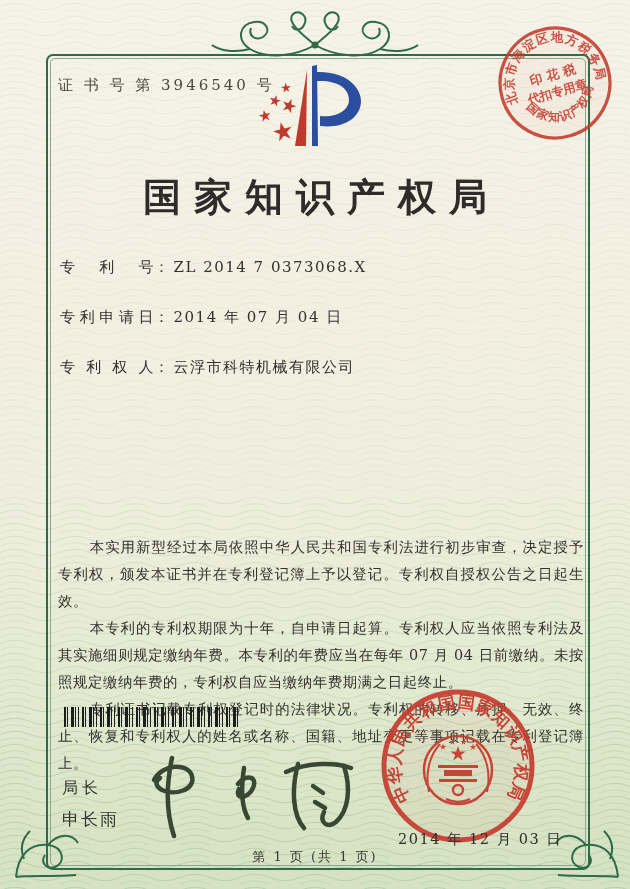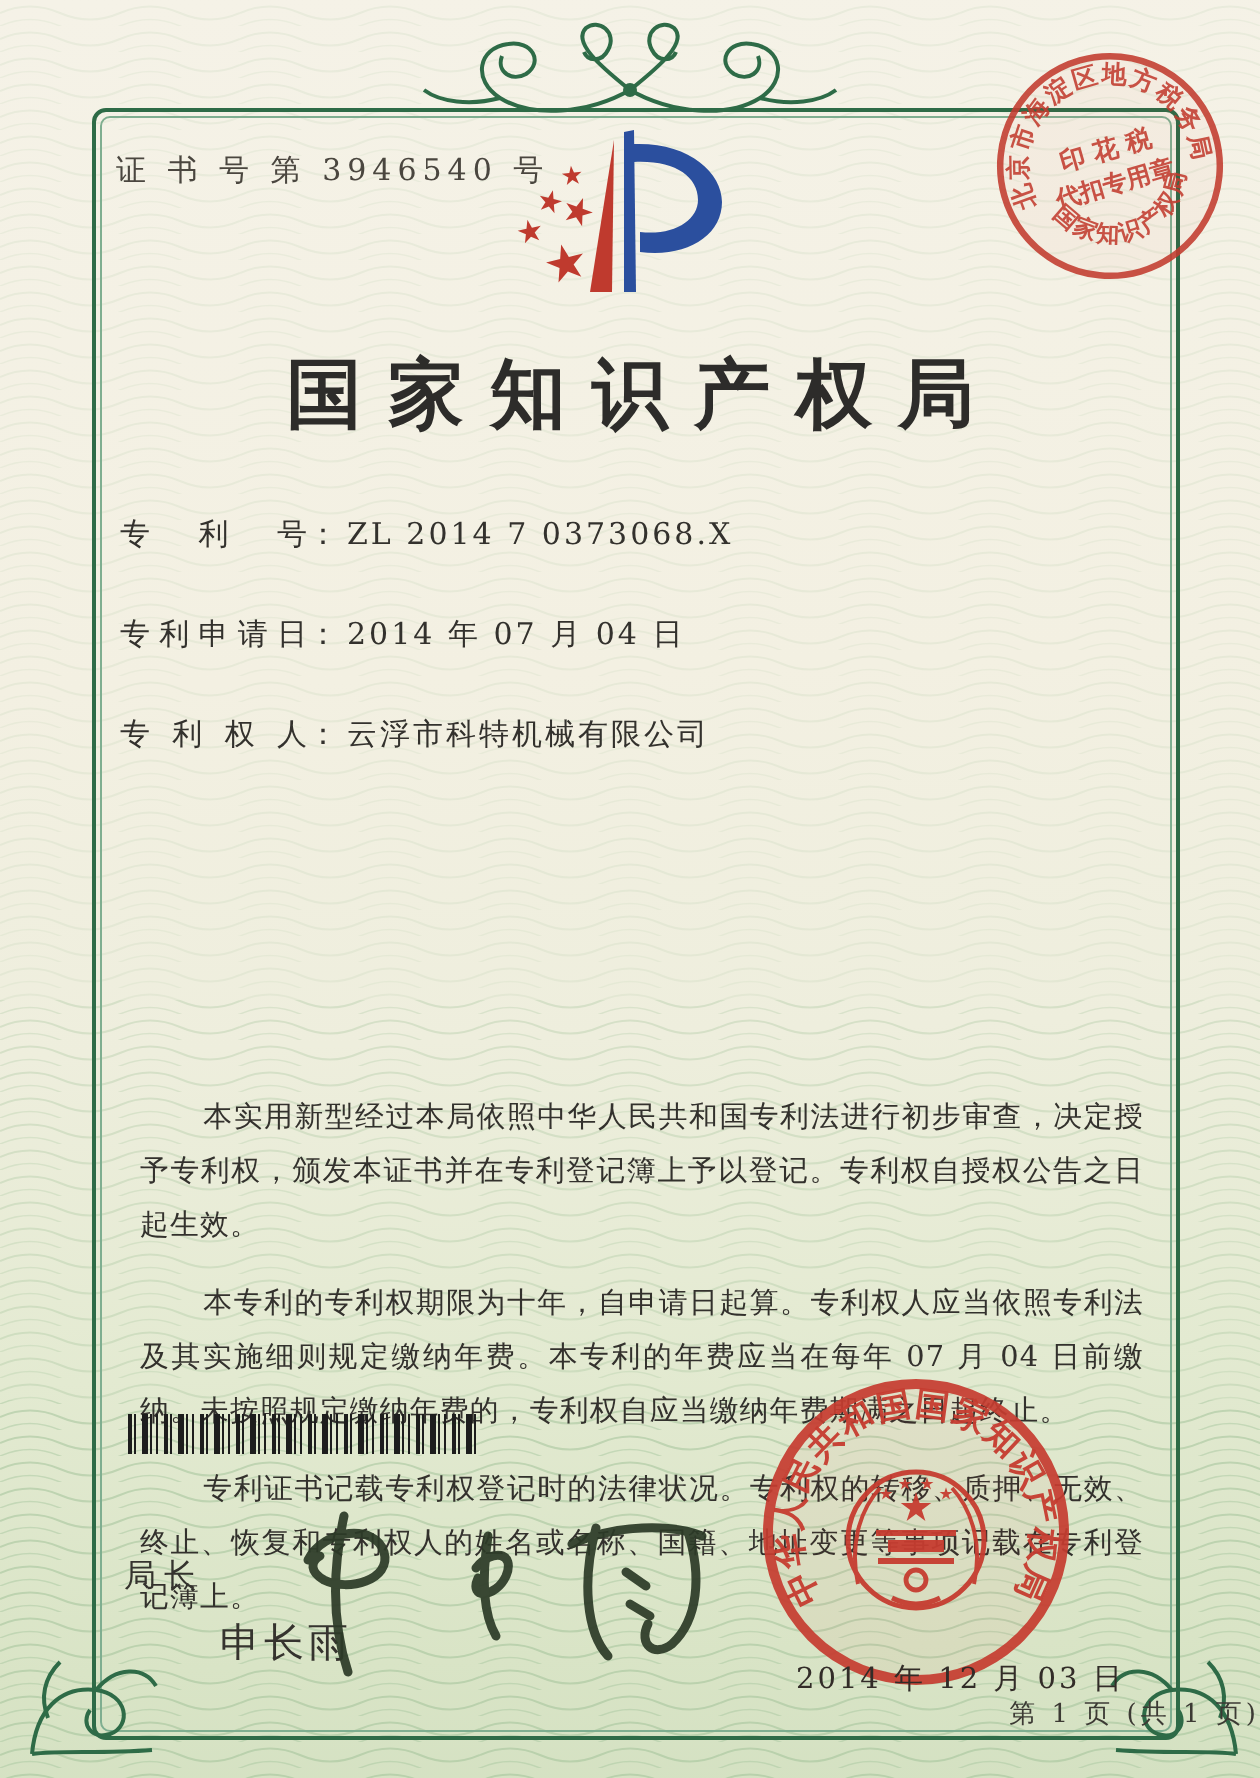--- a/index.html
+++ b/index.html
@@ -19,35 +19,35 @@
   .logo{position:absolute;left:228px;top:48px;}
   .tax-stamp{position:absolute;right:14px;top:22px;transform:rotate(-16deg);opacity:.88;}
   .title{position:absolute;left:0;right:0;top:172px;text-align:center;font-size:38px;font-weight:bold;
          letter-spacing:13px;padding-left:13px;color:#2d2c2a;}
   .fields{position:absolute;left:60px;top:258px;right:48px;}
   .frow{height:50px;font-size:15px;color:#33312d;letter-spacing:.5px;white-space:nowrap;}
   .flabel{display:inline-block;width:94px;text-align:justify;text-align-last:justify;vertical-align:top;}
   .fcolon{display:inline-block;margin-right:4px;}
   .fvalue{letter-spacing:1.5px;}
   .paras{position:absolute;left:58px;right:46px;top:534px;}
-  .paras p{margin:12px;font-size:14.4px;line-height:27px;text-align:justify;text-indent:2.2em;
+  .paras p{margin:0;font-size:14.4px;line-height:27px;text-align:justify;text-indent:2.2em;
            color:#33312d;letter-spacing:.6px;}
   .barcode{position:absolute;left:64px;top:707px;width:176px;height:20px;
     background:repeating-linear-gradient(90deg,
       #1d1d1d 0,#1d1d1d 2px,rgba(0,0,0,0) 2px,rgba(0,0,0,0) 3px,
       #1d1d1d 3px,#1d1d1d 4px,rgba(0,0,0,0) 4px,rgba(0,0,0,0) 7px,
       #1d1d1d 7px,#1d1d1d 10px,rgba(0,0,0,0) 10px,rgba(0,0,0,0) 11px,
       #1d1d1d 11px,#1d1d1d 12px,rgba(0,0,0,0) 12px,rgba(0,0,0,0) 14px,
       #1d1d1d 14px,#1d1d1d 15px,rgba(0,0,0,0) 15px,rgba(0,0,0,0) 18px);}
   .signer-title{position:absolute;left:62px;top:778px;font-size:16px;letter-spacing:4px;color:#35332e;}
-  .signer-name{position:absolute;left:62px;top:808px;font-size:20px;letter-spacing:2px;color:#35332e;margin-left:48px;}
+  .signer-name{position:absolute;left:62px;top:808px;font-size:17px;letter-spacing:2px;color:#35332e;}
   .autograph{position:absolute;left:138px;top:744px;}
   .cnipa-seal{position:absolute;left:370px;top:684px;}
   .seal-date{position:absolute;left:398px;top:830px;font-size:14.5px;letter-spacing:1.5px;color:#322c28;z-index:5;}
-  .footer{position:absolute;left:0;right:0;top:848px;text-align:right;font-size:13px;letter-spacing:2px;color:#3c3a34;}
+  .footer{position:absolute;left:0;right:0;top:848px;text-align:center;font-size:13px;letter-spacing:2px;color:#3c3a34;}
   .sealtext{font-weight:bold;}
 </style>
 </head>
 <body>
 
 <div class="page">
 
   <svg class="guilloche" width="630" height="889">
     <defs>
       <pattern id="wave" width="120" height="13" patternUnits="userSpaceOnUse">

